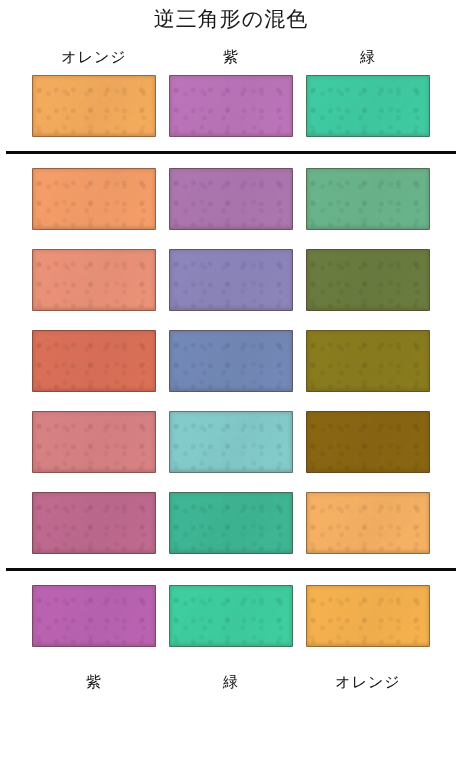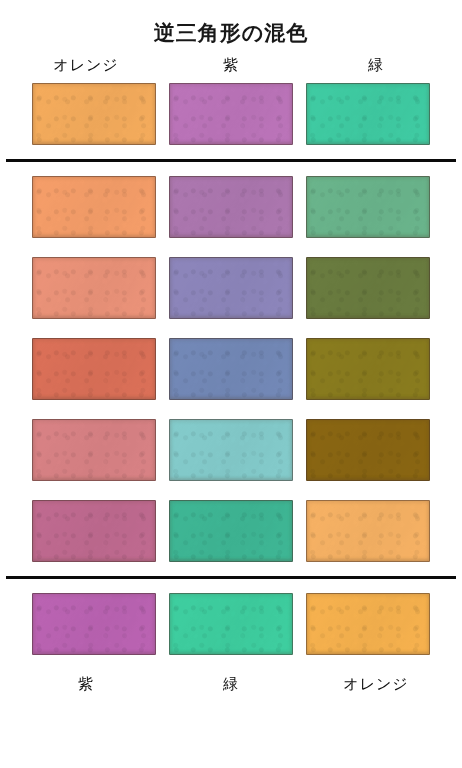--- a/index.html
+++ b/index.html
@@ -21,33 +21,32 @@
     position: relative;
     box-sizing: border-box;
   }
 
   
   .title {
     text-align: center;
     font-size: 21px;
     letter-spacing: 1px;
     color: #181818;
-    margin: 0;
-    padding-top: 22px;
-    font-weight: 700;
+    margin: 8px;
+    font-weight: 400;
     line-height: 1.1;
   }
 
   
   .label-row {
     display: flex;
     justify-content: space-between;
-    padding: 0 24px;
+    padding: 0 32px;
     box-sizing: border-box;
-    margin-top: 12px;
+    margin-top: 18px;
   }
   .label-cell {
     width: 124px;
     text-align: center;
     font-size: 15px;
     color: #0d0d0d;
     letter-spacing: 1px;
     line-height: 1.1;
   }
 

